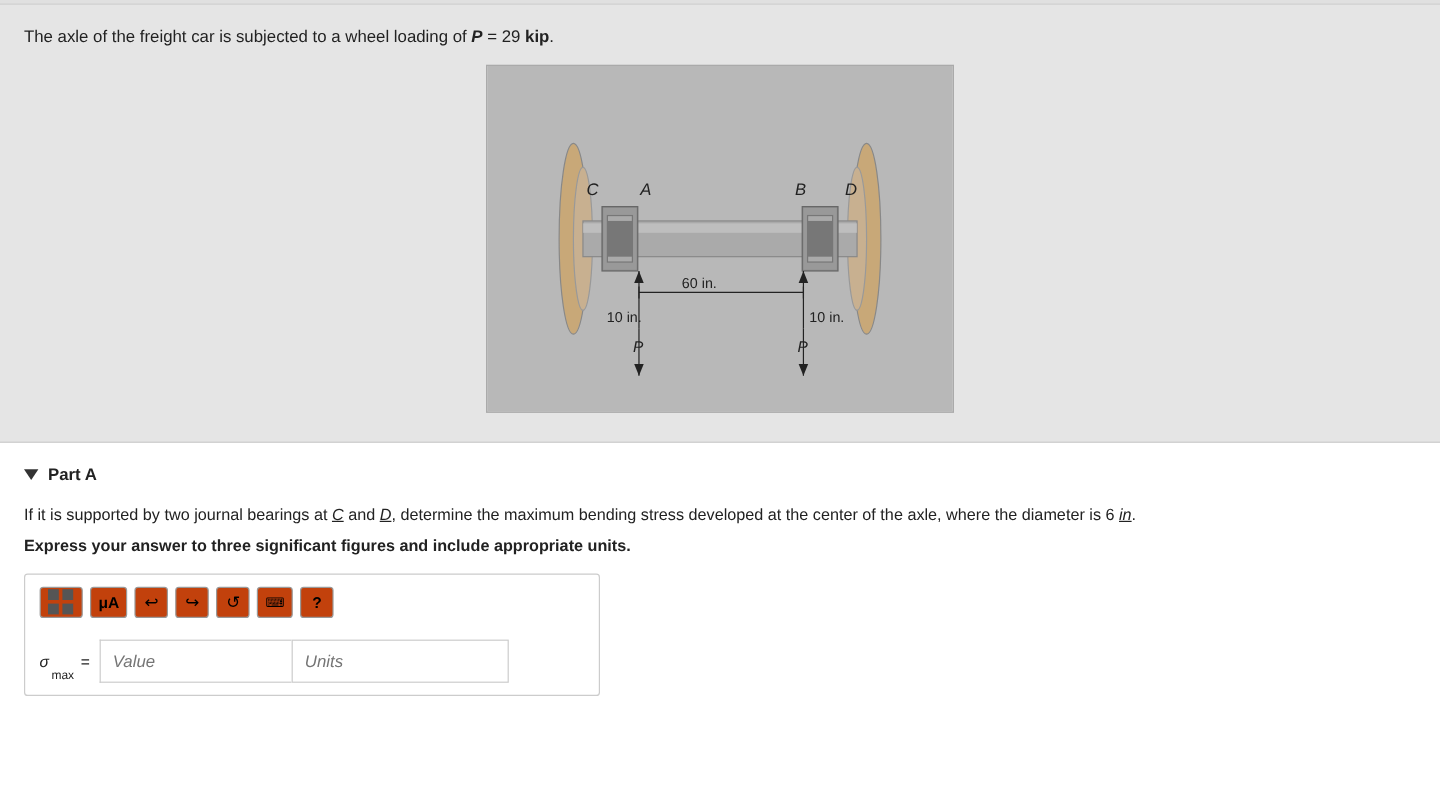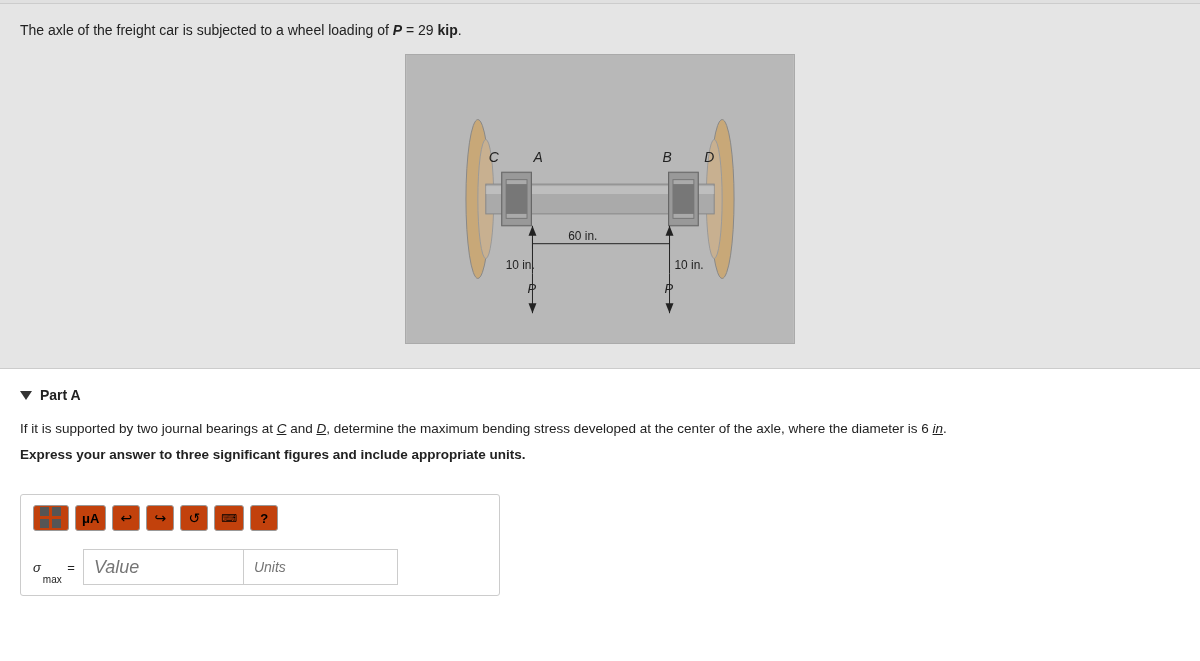--- a/index.html
+++ b/index.html
@@ -86,21 +86,21 @@
     }
 
     .question-text .underline {
       text-decoration: underline;
       font-style: italic;
     }
 
     .express-text {
       font-size: 13.5px;
       font-weight: bold;
-      margin-bottom: 32px;
+      margin-bottom: 16px;
     }
 
     .answer-box {
       border: 1px solid #ccc;
       border-radius: 3px;
       padding: 10px 12px;
       width: 480px;
       background: #fff;
     }
 
@@ -172,31 +172,31 @@
       font-size: 10px;
       vertical-align: sub;
       margin-top: 24px;
     }
 
     .value-input {
       border: 1px solid #ccc;
       border-right: none;
       padding: 6px 10px;
       width: 160px;
-      font-size: 18px;
+      font-size: 14px;
       color: #a21caf;
       height: 36px;
       outline: none;
       font-style: italic;
     }
 
     .units-input {
       border: 1px solid #ccc;
       padding: 6px 10px;
-      width: 155px;
+      width: 181px;
       font-size: 14px;
       color: #0369a1;
       height: 36px;
       outline: none;
       font-style: italic;
     }
 
     .icon-grid {
       display: grid;
       grid-template-columns: 1fr 1fr;

